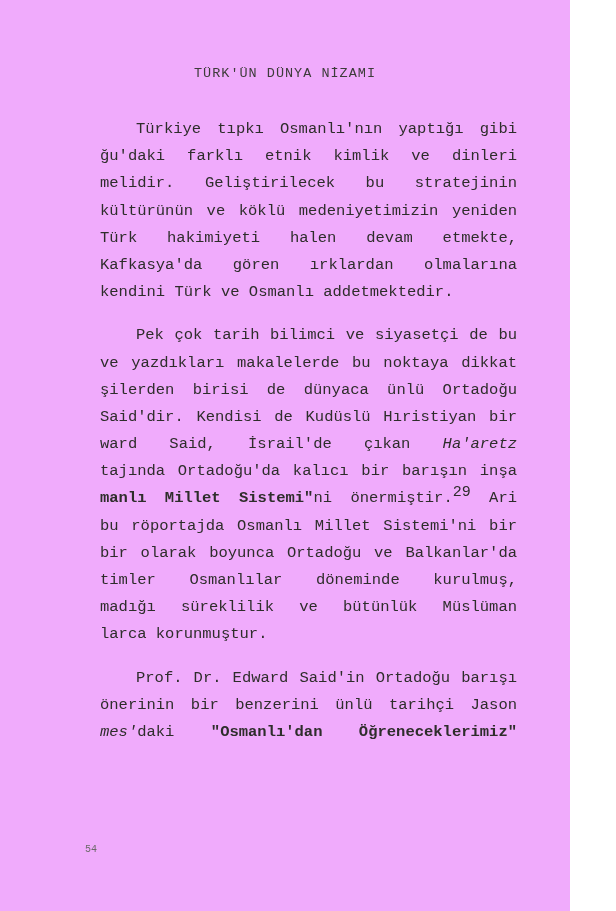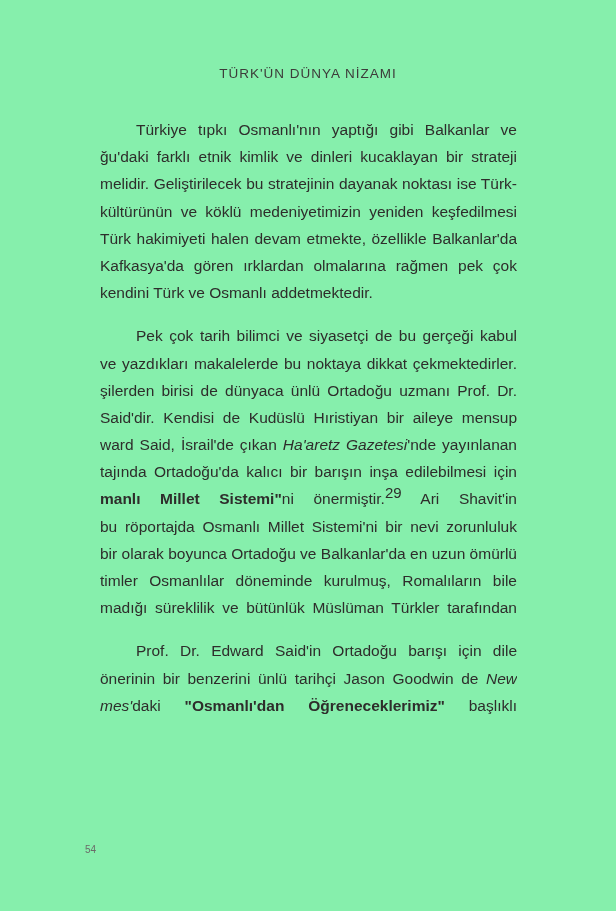--- a/index.html
+++ b/index.html
@@ -2,24 +2,24 @@
 <html lang="tr"><head>
 <meta charset="utf-8">
 <style>
   html, body {
     margin: 0;
     padding: 0;
     background: #ffffff;
   }
   .page {
     position: relative;
-    width: 616px;
+    width: 570px;
     height: 911px;
-    background: #86efac;
-    font-family: Liberation Sans, sans-serif;
+    background: #f0abfc;
+    font-family: Liberation Mono, monospace;
     color: #2e2d2b;
     overflow: hidden;
   }
   .running-header {
     position: absolute;
     top: 66px;
     left: 0;
     width: 100%;
     text-align: center;
     font-size: 13.5px;
@@ -79,20 +79,21 @@
         <div class="line"><span>ve yazdıkları makalelerde bu noktaya dikkat çekmektedirler. Bu ki-</span></div>
         <div class="line"><span>şilerden birisi de dünyaca ünlü Ortadoğu uzmanı Prof. Dr. Edward</span></div>
         <div class="line"><span>Said'dir. Kendisi de Kudüslü Hıristiyan bir aileye mensup olan Ed-</span></div>
         <div class="line"><span>ward Said, İsrail'de çıkan </span><span class="it">Ha'aretz Gazetesi</span><span>'nde yayınlanan röpor-</span></div>
         <div class="line"><span>tajında Ortadoğu'da kalıcı bir barışın inşa edilebilmesi için </span><span class="bd">"Os-</span></div>
         <div class="line"><span class="bd">manlı Millet Sistemi"</span><span>ni önermiştir.</span><span class="sup">29</span><span> Ari Shavit'in gerçekleştirdiği</span></div>
         <div class="line"><span>bu röportajda Osmanlı Millet Sistemi'ni bir nevi zorunluluk olarak</span></div>
         <div class="line"><span>bir olarak boyunca Ortadoğu ve Balkanlar'da en uzun ömürlü yöne-</span></div>
         <div class="line"><span>timler Osmanlılar döneminde kurulmuş, Romalıların bile sağlaya-</span></div>
         <div class="line"><span>madığı süreklilik ve bütünlük Müslüman Türkler tarafından yüzyıl-</span></div>
+        <div class="line end"><span>larca korunmuştur.</span></div>
       </div>
       <div class="paragraph">
         <div class="line indent"><span>Prof. Dr. Edward Said'in Ortadoğu barışı için dile getirdiği</span></div>
         <div class="line"><span>önerinin bir benzerini ünlü tarihçi Jason Goodwin de </span><span class="it">New York Ti-</span></div>
         <div class="line"><span class="it">mes'</span><span>daki </span><span class="bd">"Osmanlı'dan Öğreneceklerimiz"</span><span> başlıklı yazısında Bal-</span></div>
       </div>
     </div>
 
   <div class="page-number">54</div>
 </div>

